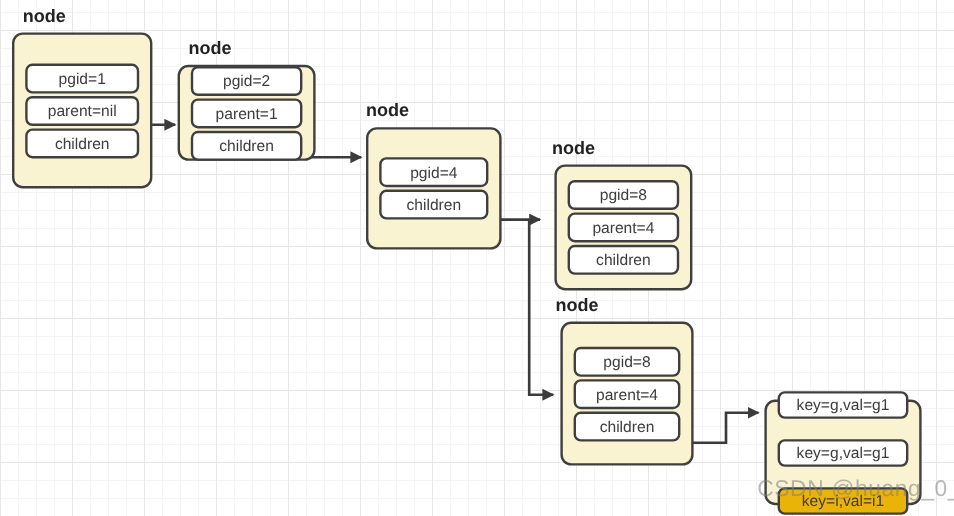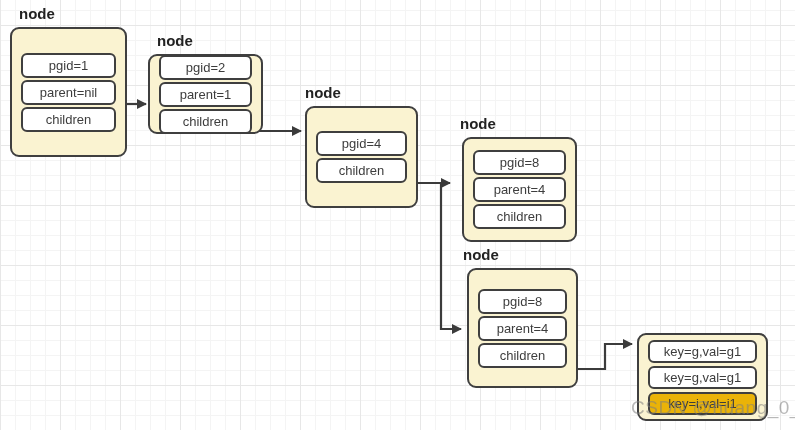--- a/index.html
+++ b/index.html
@@ -40,21 +40,21 @@
   .freelist-group{position:absolute;left:590px;top:109px;z-index:2;}
   .freelist-label{font-size:14.5px;color:#333;margin:0 0 6px 8px;}
   .freelist-box{
     width:168px;height:51px;background:#fff;
     border:2.5px solid #3F3F3F;border-radius:7px;
   }
 
   .kv-box{
     position:absolute;left:637px;top:333px;width:131px;height:88px;z-index:2;
     background:#FAF3D1;border:2.5px solid #3F3F3F;border-radius:9px;
-    display:flex;flex-direction:column;justify-content:center;gap:3px;padding:0 9px;
+    display:flex;flex-direction:column;justify-content:center;gap:17px;padding:0 9px;
   }
   .kv-box .nrow{height:23px;line-height:19px;}
 
   .watermark{
     position:absolute;left:631px;top:397px;z-index:10;
     font-size:19px;color:rgba(125,125,125,0.55);
     white-space:nowrap;letter-spacing:0.5px;
   }
 </style>
 </head>

